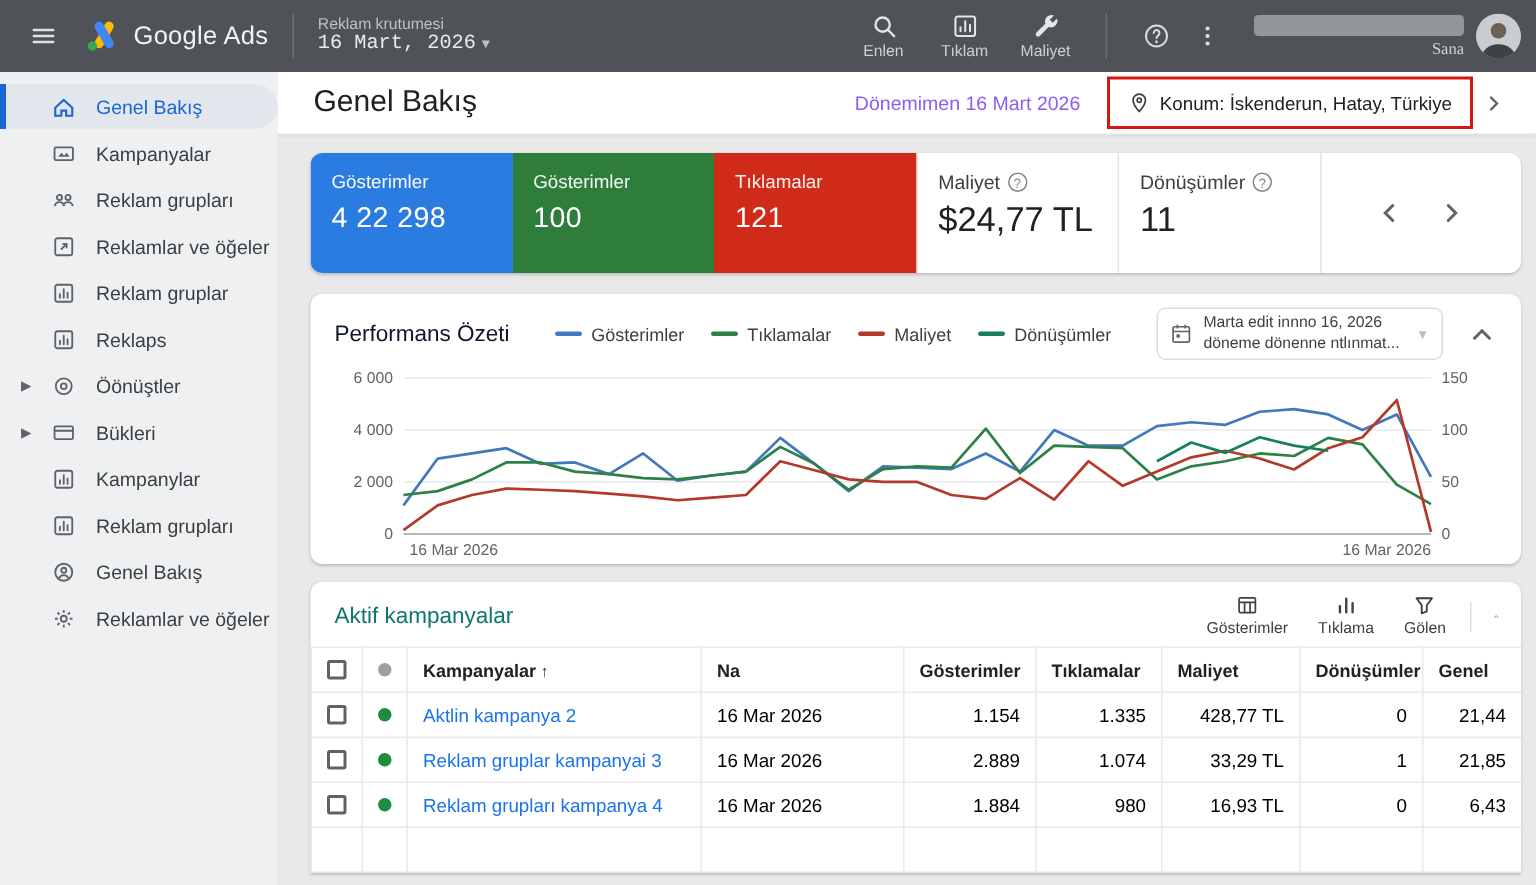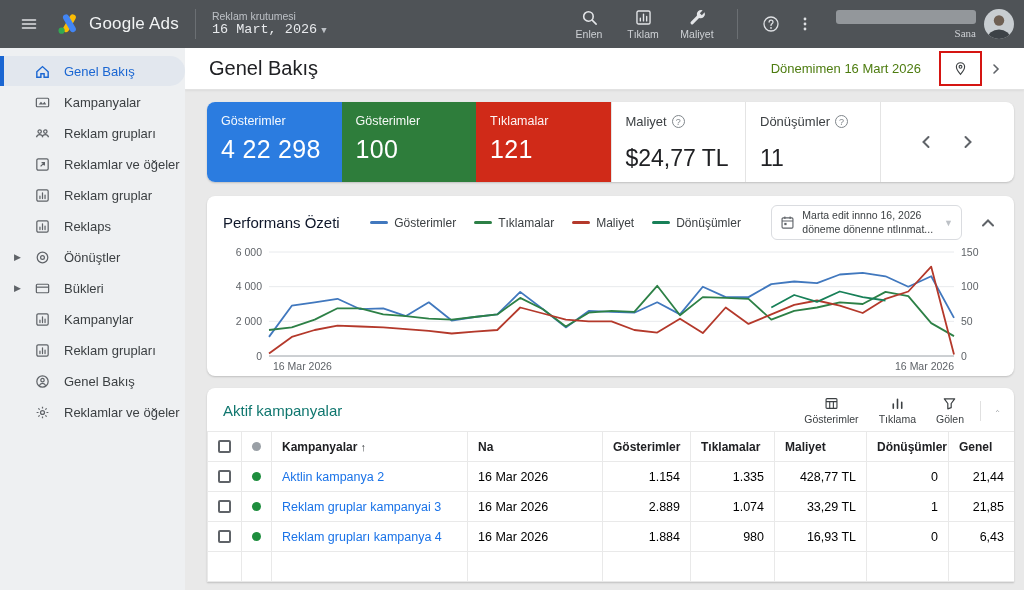--- a/index.html
+++ b/index.html
@@ -45,43 +45,43 @@
   .side-item.active { background:#e2e7ee; border-radius:0 16px 16px 0; color:#1a66d2; }
   .side-item.active::before { content:""; position:absolute; left:0; top:0; bottom:0; width:4px; background:#1a66d2; }
   .side-item.active .s-icon { color:#1a66d2; }
 
   
   .main { position:absolute; left:185px; top:48px; width:839px; height:542px; overflow:hidden; background:#e9e9e9; }
   .page-header { height:42px; background:#fff; display:flex; align-items:center; padding:0 20px 0 24px;
                  border-bottom:1px solid #e2e2e2; box-shadow:0 1px 2px rgba(0,0,0,.06); }
   .page-title { font-size:20px; color:#202124; font-weight:400; }
   .ph-right { margin-left:auto; display:flex; align-items:center; }
-  .period-text { font-size:13px; color:#4d7c0f; margin-right:22px; white-space:nowrap; }
+  .period-text { font-size:13px; color:#8b5cf6; margin-right:22px; white-space:nowrap; }
   .loc-wrap { position:relative; display:flex; align-items:center; }
   .loc-chip { display:flex; align-items:center; gap:6px; padding:5px 10px; cursor:pointer; }
   .loc-chip .pin { width:15px; height:15px; color:#3c4043; }
   .pin svg { width:100%; height:100%; }
   .loc-text { font-size:12.5px; color:#202124; white-space:nowrap; }
   .annotation-box { position:absolute; left:-4px; right:-4px; top:-5px; bottom:-5px;
                     border:2px solid #d51512; pointer-events:none; }
   .chev-right { width:16px; height:16px; color:#5f6368; margin-left:10px; cursor:pointer; }
   .chev-right svg { width:100%; height:100%; }
 
   
   .scorecards { display:flex; height:80px; margin:12px 10px 0 22px; background:#fff;
                 border-radius:8px; overflow:hidden; box-shadow:0 1px 2px rgba(0,0,0,.18); }
   .card { padding:12px 14px; }
   .card.colored { flex:0 0 134.5px; color:#fff; }
   .card.colored .c-label { font-size:12.5px; opacity:.95; }
-  .card.colored .c-value { font-size:25px; margin-top:7px; letter-spacing:.3px; }
+  .card.colored .c-value { font-size:19px; margin-top:7px; letter-spacing:.3px; }
   .card.white { flex:1 1 0; border-left:1px solid #e4e4e4; }
   .card.white .c-label { font-size:13px; color:#3c4043; display:flex; align-items:center; gap:5px; }
   .help-circle { width:13px; height:13px; border:1px solid #80868b; border-radius:50%; color:#80868b;
                  font-size:9px; display:inline-flex; align-items:center; justify-content:center; cursor:pointer; }
-  .card.white .c-value { font-size:23px; color:#202124; margin-top:16px; }
+  .card.white .c-value { font-size:23px; color:#202124; margin-top:4px; }
   .card.arrows { flex:1 1 0; border-left:1px solid #e4e4e4; display:flex; align-items:center;
                  justify-content:space-evenly; }
   .pg-arrow { width:20px; height:20px; color:#5f6368; cursor:pointer; }
   .pg-arrow svg { width:100%; height:100%; }
 
   
   .chart-card { margin:14px 10px 0 22px; background:#fff; border-radius:8px;
                 box-shadow:0 1px 2px rgba(0,0,0,.18); padding:9px 16px 2px; }
   .chart-head { display:flex; align-items:center; }
   .chart-title { font-size:15px; color:#0f172a; flex:none; }
@@ -298,20 +298,21 @@
     <div class="page-header">
       <div class="page-title">Genel Bakış</div>
       <div class="ph-right">
         <span class="period-text">Dönemimen 16 Mart 2026</span>
         <div class="loc-wrap">
           <div class="loc-chip">
             <span class="pin"><svg viewBox="0 0 16 16" fill="none" stroke="currentColor" stroke-width="1.2">
                   <path d="M8 1.8a4.4 4.4 0 00-4.4 4.4C3.6 9.4 8 14.2 8 14.2s4.4-4.8 4.4-8A4.4 4.4 0 008 1.8z"></path>
                   <circle cx="8" cy="6.2" r="1.5"></circle>
                 </svg></span>
+            <span class="loc-text">Konum: İskenderun, Hatay, Türkiye</span>
           </div>
           <div class="annotation-box"></div>
         </div>
         <span class="chev-right"><svg viewBox="0 0 16 16" fill="none" stroke="currentColor" stroke-width="1.6" stroke-linecap="round">
               <path d="M6 4l4 4-4 4"></path>
             </svg></span>
       </div>
     </div>
 
     <div class="scorecards" id="scorecards">

